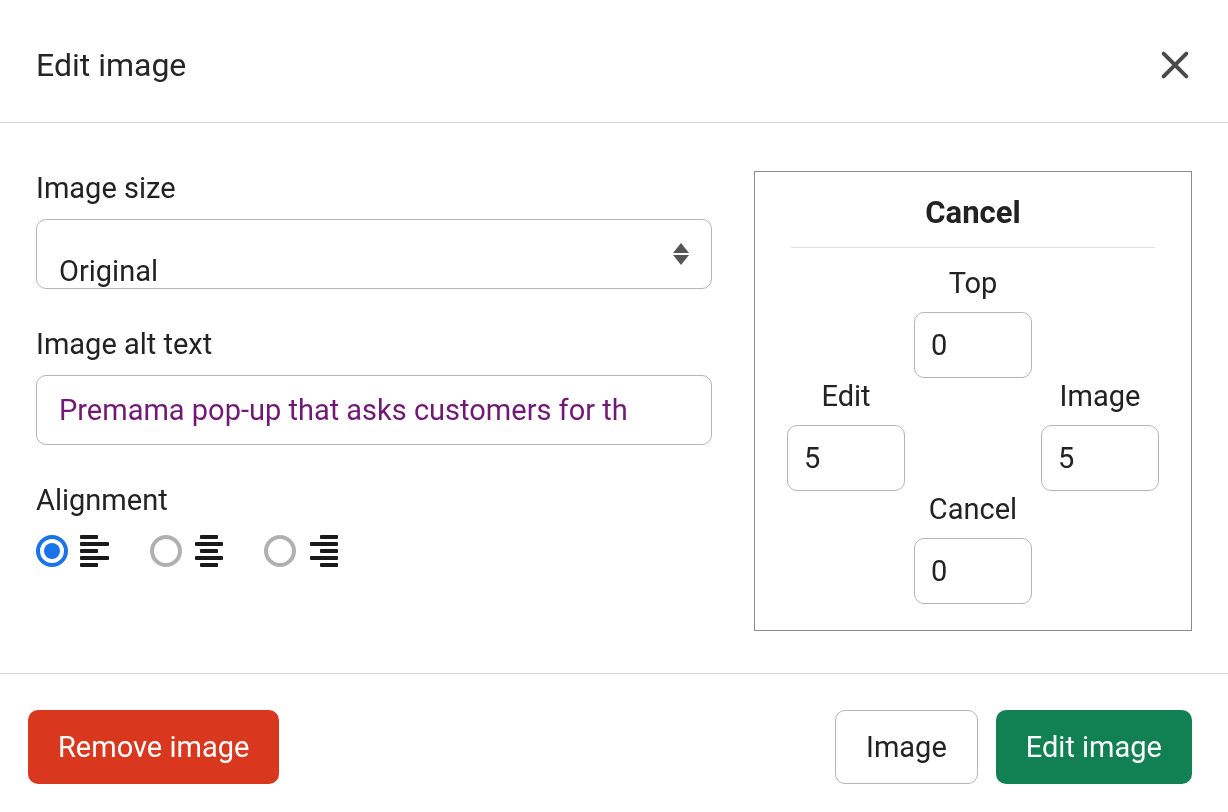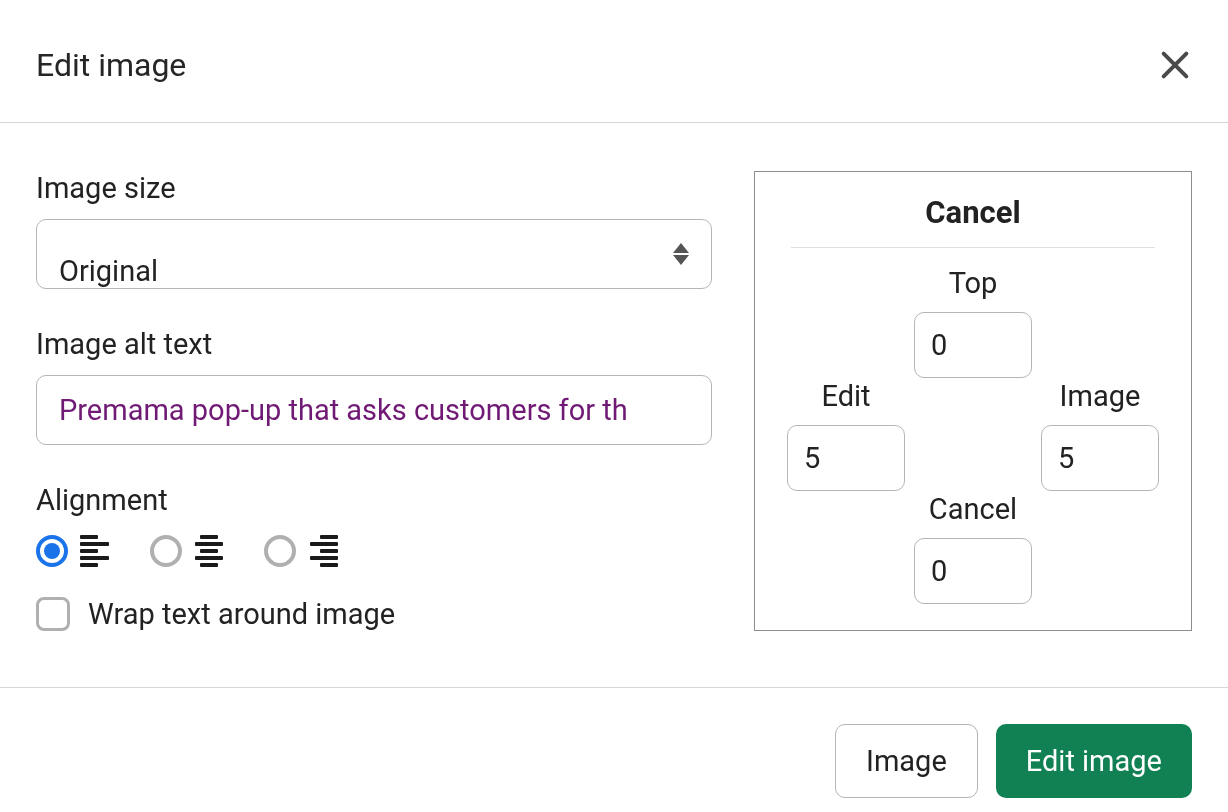--- a/index.html
+++ b/index.html
@@ -322,24 +322,20 @@
               <span></span>
                 <span></span>
                 <span></span>
                 <span></span>
                 <span></span>
             </span>
           </div>
 
         </div>
 
-        <div class="checkbox-row">
-          <span class="checkbox"></span>
-          <span class="checkbox-label">Wrap text around image</span>
-        </div>
       </div>
 
     </div>
 
     <div class="spacing-panel">
       <div class="spacing-title">Cancel</div>
       <div class="spacing-grid">
 
         <div class="spacing-cell top">
           <div class="spacing-label">Top</div>
@@ -360,17 +356,18 @@
           <div class="spacing-label">Cancel</div>
           <input class="spacing-input" value="0" style="">
         </div>
 
       </div>
     </div>
 
   </div>
 
   <div class="dialog-footer">
+    <button class="btn btn-danger">Remove image</button>
     <button class="btn btn-secondary">Image</button>
     <button class="btn btn-primary">Edit image</button>
   </div>
 
 </div>
 
 </body></html>

